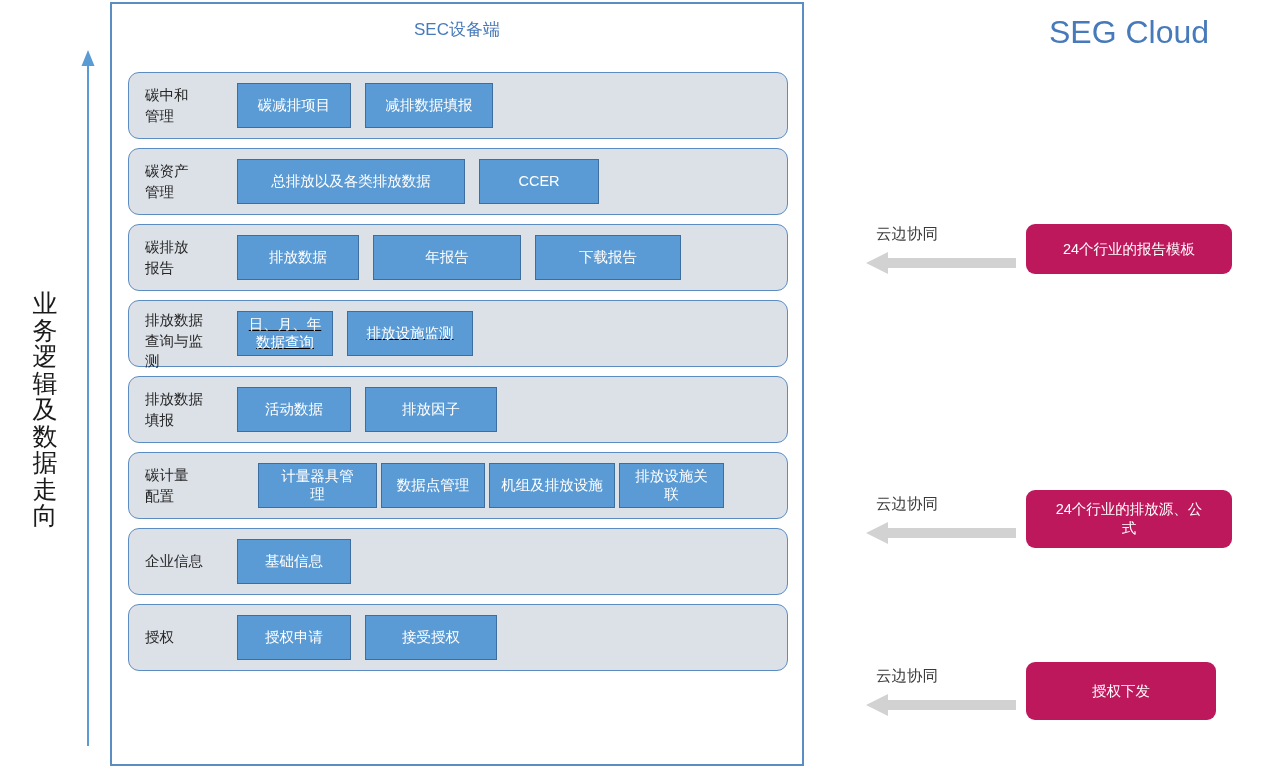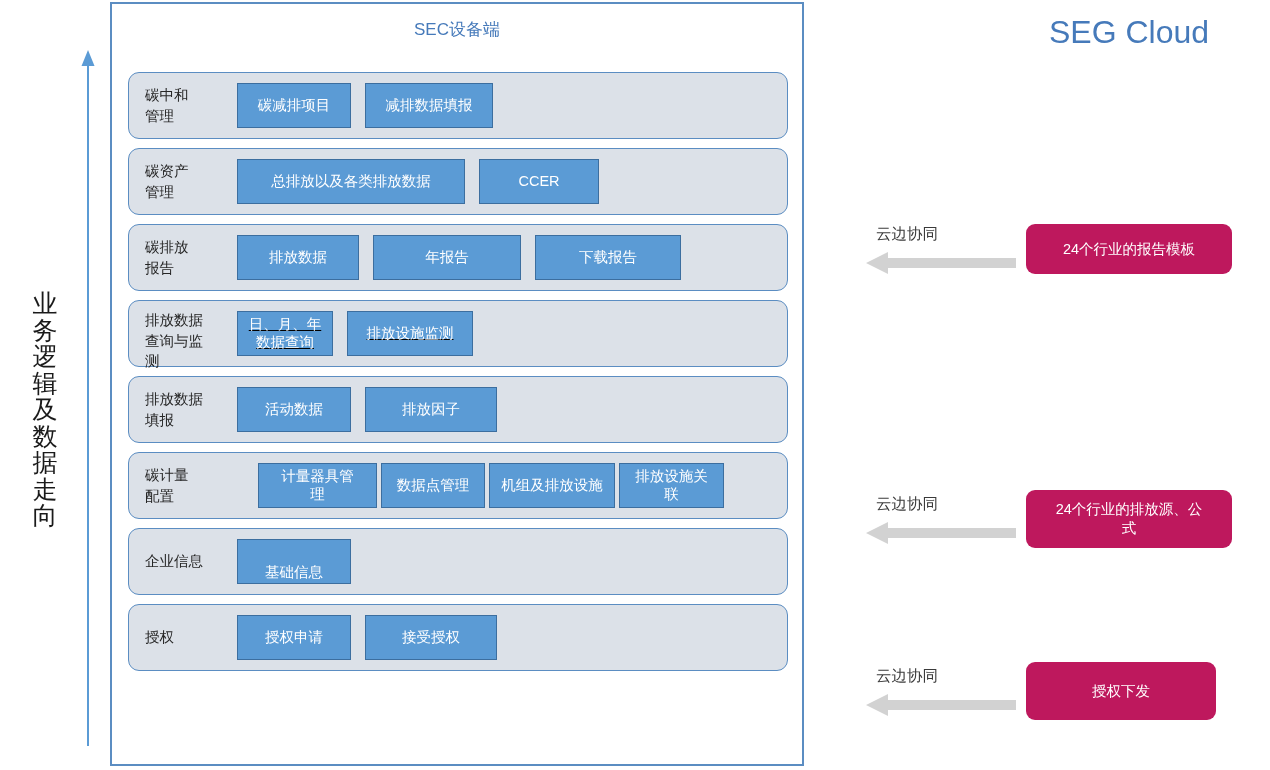--- a/index.html
+++ b/index.html
@@ -200,21 +200,21 @@
                 <div>联</div>
               </div>
             </div>
           </div>
         </div>
         <div class="row">
           <div class="row-label">
             <div>企业信息</div>
           </div>
           <div class="row-buttons">
-            <div class="btn" style="width: 114px; flex: 0 0 114px; align-items: flex-end;">
+            <div class="btn" style="width: 114px; flex: 0 0 114px;">
               <span>基础信息</span>
             </div>
           </div>
         </div>
         <div class="row">
           <div class="row-label">
             <div>授权</div>
           </div>
           <div class="row-buttons">
             <div class="btn" style="width: 114px; flex: 0 0 114px;">

